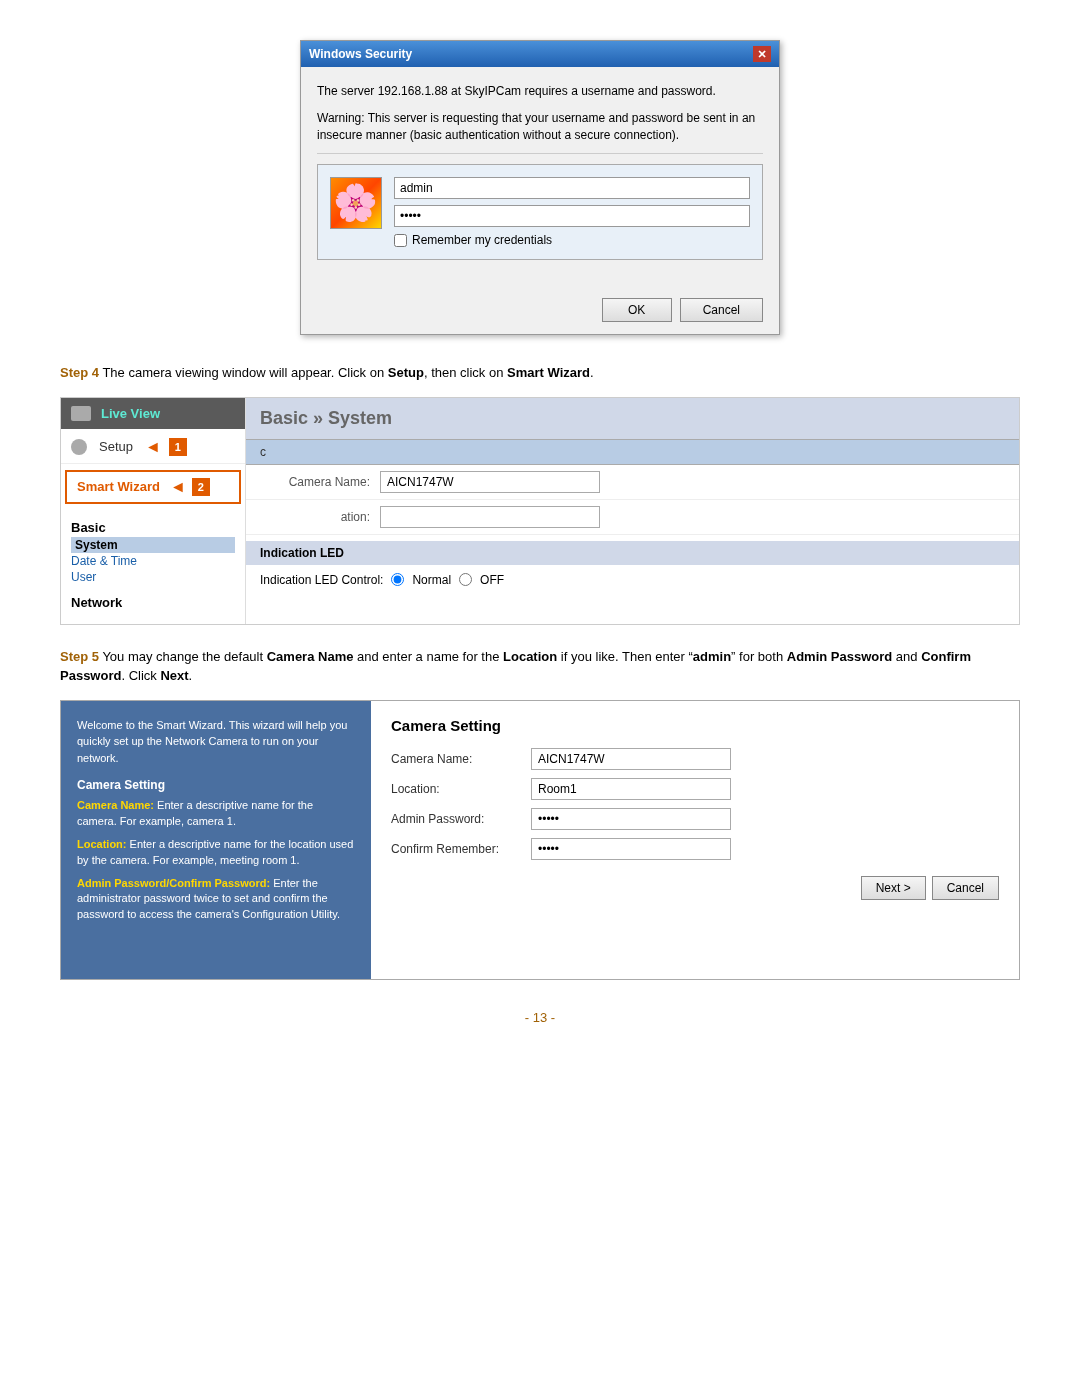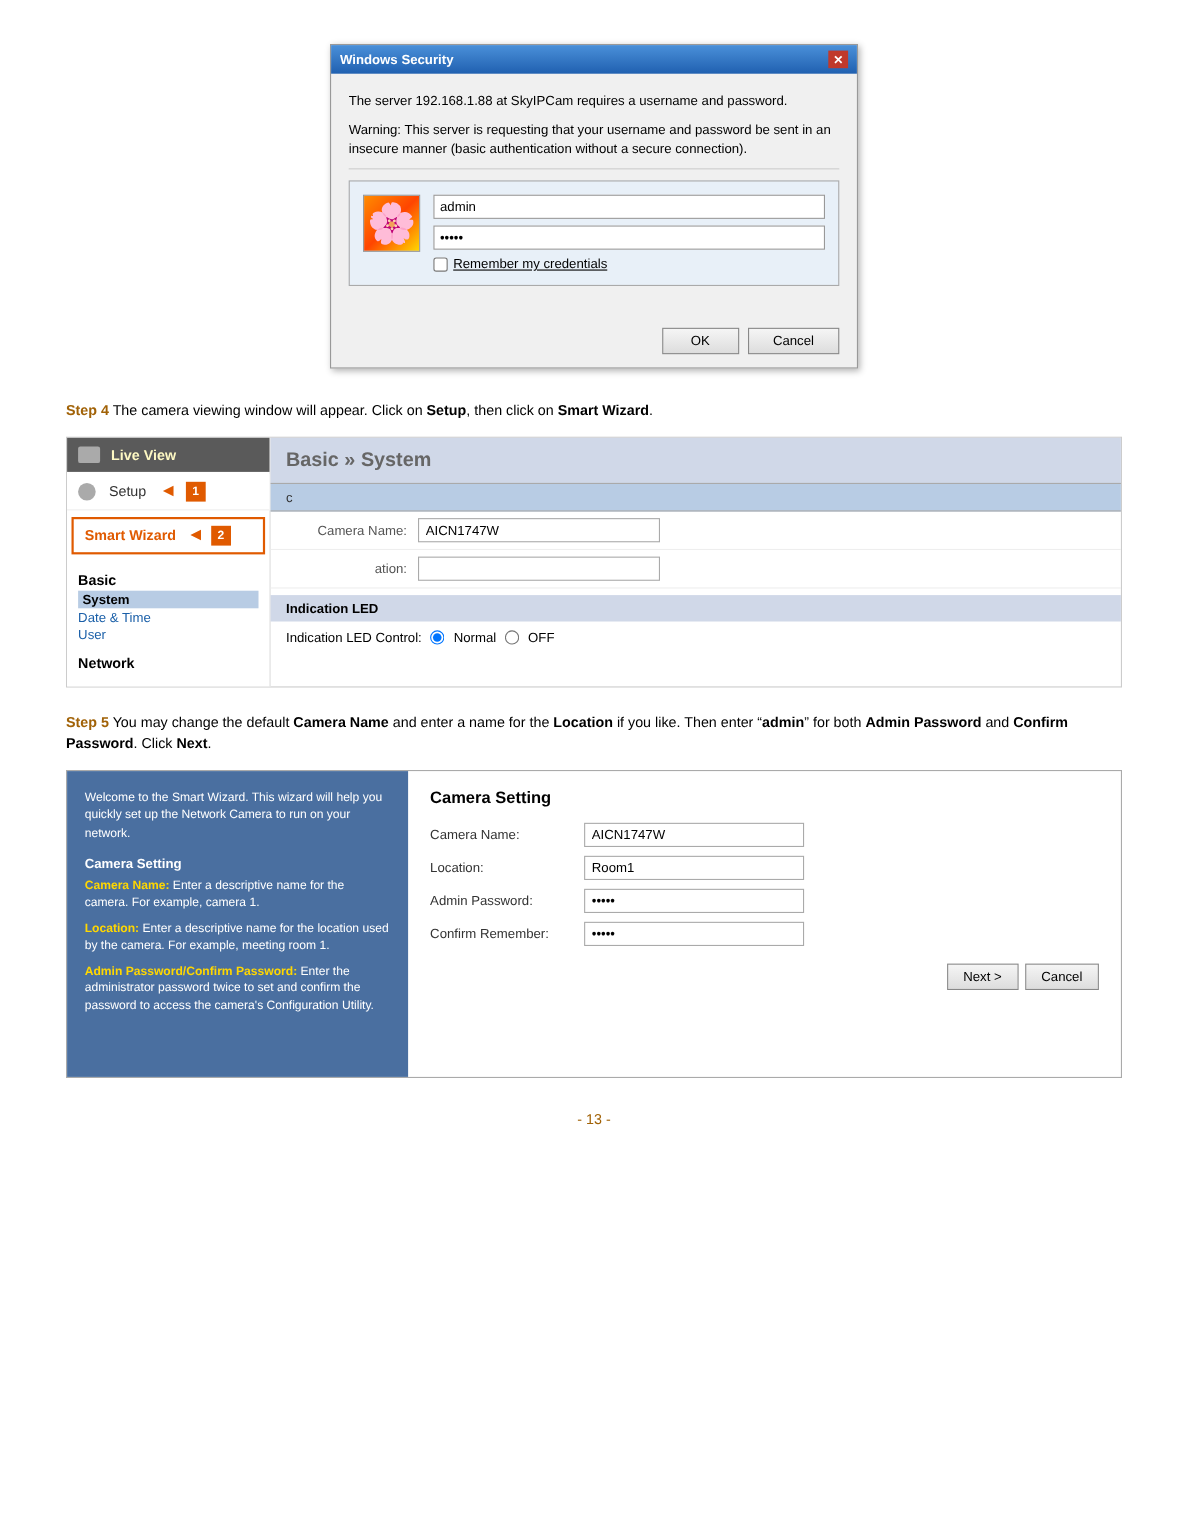--- a/index.html
+++ b/index.html
@@ -95,21 +95,20 @@
       padding: 3px 5px;
       font-size: 12px;
       border: 1px solid #999;
       background: white;
     }
     .remember-row {
       display: flex;
       align-items: center;
       gap: 5px;
       font-size: 12px;
-      text-decoration: underline;
     }
     .win-buttons {
       display: flex;
       justify-content: flex-end;
       gap: 8px;
       padding: 8px 16px 12px;
     }
     .win-btn {
       padding: 4px 22px;
       font-size: 12px;
@@ -139,21 +138,21 @@
     }
     .camera-sidebar {
       width: 185px;
       background: #fff;
       border-right: 1px solid #ddd;
       padding-bottom: 10px;
       flex-shrink: 0;
     }
     .sidebar-live-view {
       background: #5a5a5a;
-      color: #fef9c3;
+      color: #5eead4;
       padding: 8px 10px;
       font-size: 13px;
       font-weight: bold;
       display: flex;
       align-items: center;
       gap: 6px;
       margin-bottom: 2px;
     }
     .sidebar-setup {
       background: #fff;

